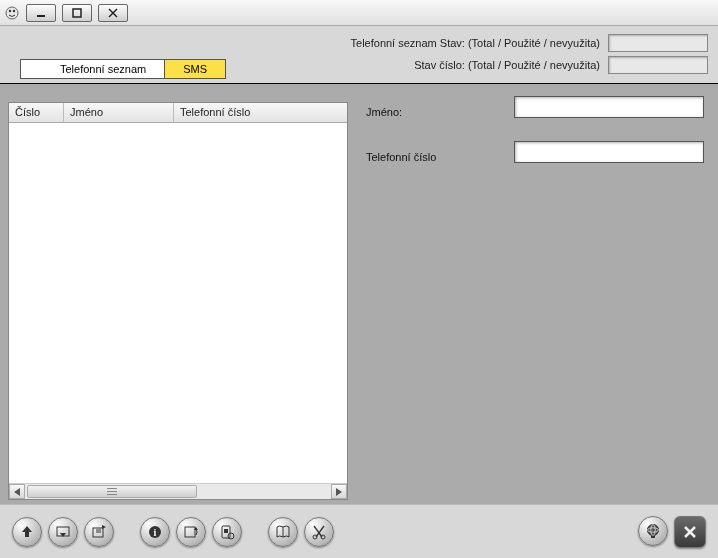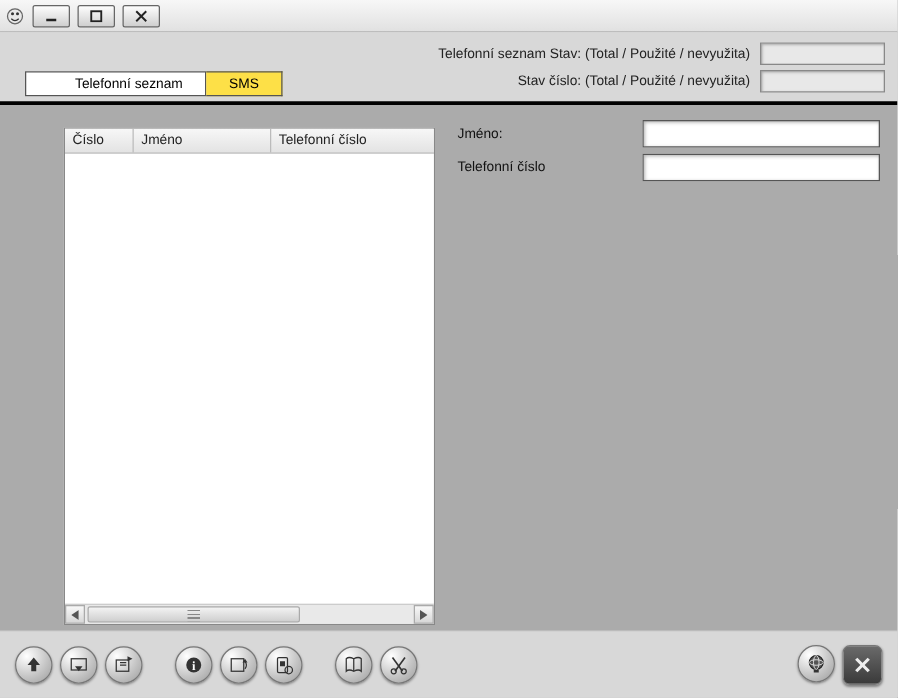--- a/index.html
+++ b/index.html
@@ -36,21 +36,21 @@
     border-radius: 2px;
     background: linear-gradient(to bottom,#fdfdfd,#cfcfcf);
     display: flex; align-items: center; justify-content: center;
     margin-left: 2px;
   }
   .win-btn svg { display: block; }
 
   
   .status-area {
     background: #d8d8d8;
-    border-bottom: 3px solid #000000;
+    border-bottom: 1px solid #000000;
     padding: 6px 10px 8px 10px;
     position: relative;
     height: 58px;
   }
   .status-row {
     display: flex;
     align-items: center;
     justify-content: flex-end;
     gap: 8px;
     height: 22px;
@@ -86,21 +86,20 @@
 
   
   .main {
     display: flex;
     height: 420px;
     background: #ababab;
   }
   .left-pane {
     width: 365px;
     padding: 18px 4px 6px 8px;
-    margin-left: 43px;
   }
   .table-wrap {
     background: #fff;
     border: 1px solid #888;
     height: 398px;
     display: flex;
     flex-direction: column;
   }
   .thead {
     display: flex;
@@ -144,22 +143,22 @@
     width: 10px; height: 9px;
     background: repeating-linear-gradient(to bottom,#888 0,#888 1px,transparent 1px,transparent 3px);
   }
 
   .right-pane {
     flex: 1;
     padding: 12px 14px;
   }
   .form-row {
     display: flex;
-    align-items: center;
-    margin-bottom: 5px;
+    align-items: flex-end;
+    margin-bottom: 23px;
     gap: 48px;
   }
   .form-label {
     width: 100px;
     font-size: 11px;
     color: #111;
   }
   .form-input {
     width: 190px; height: 22px;
     border: 1px solid #555;

